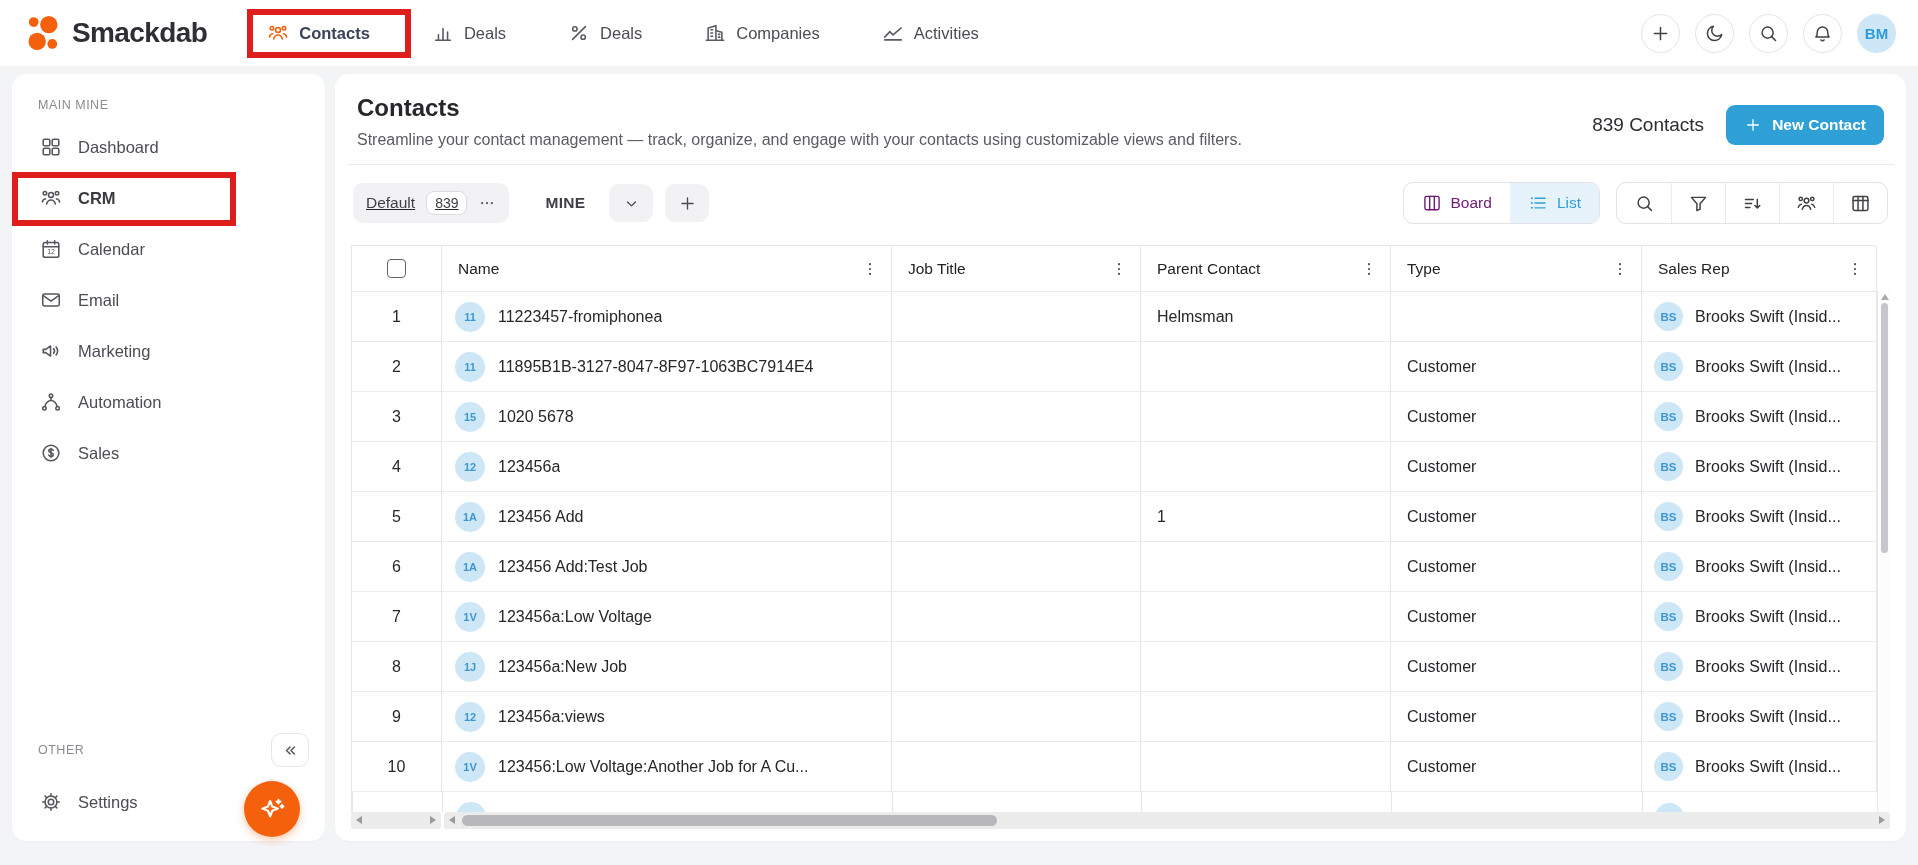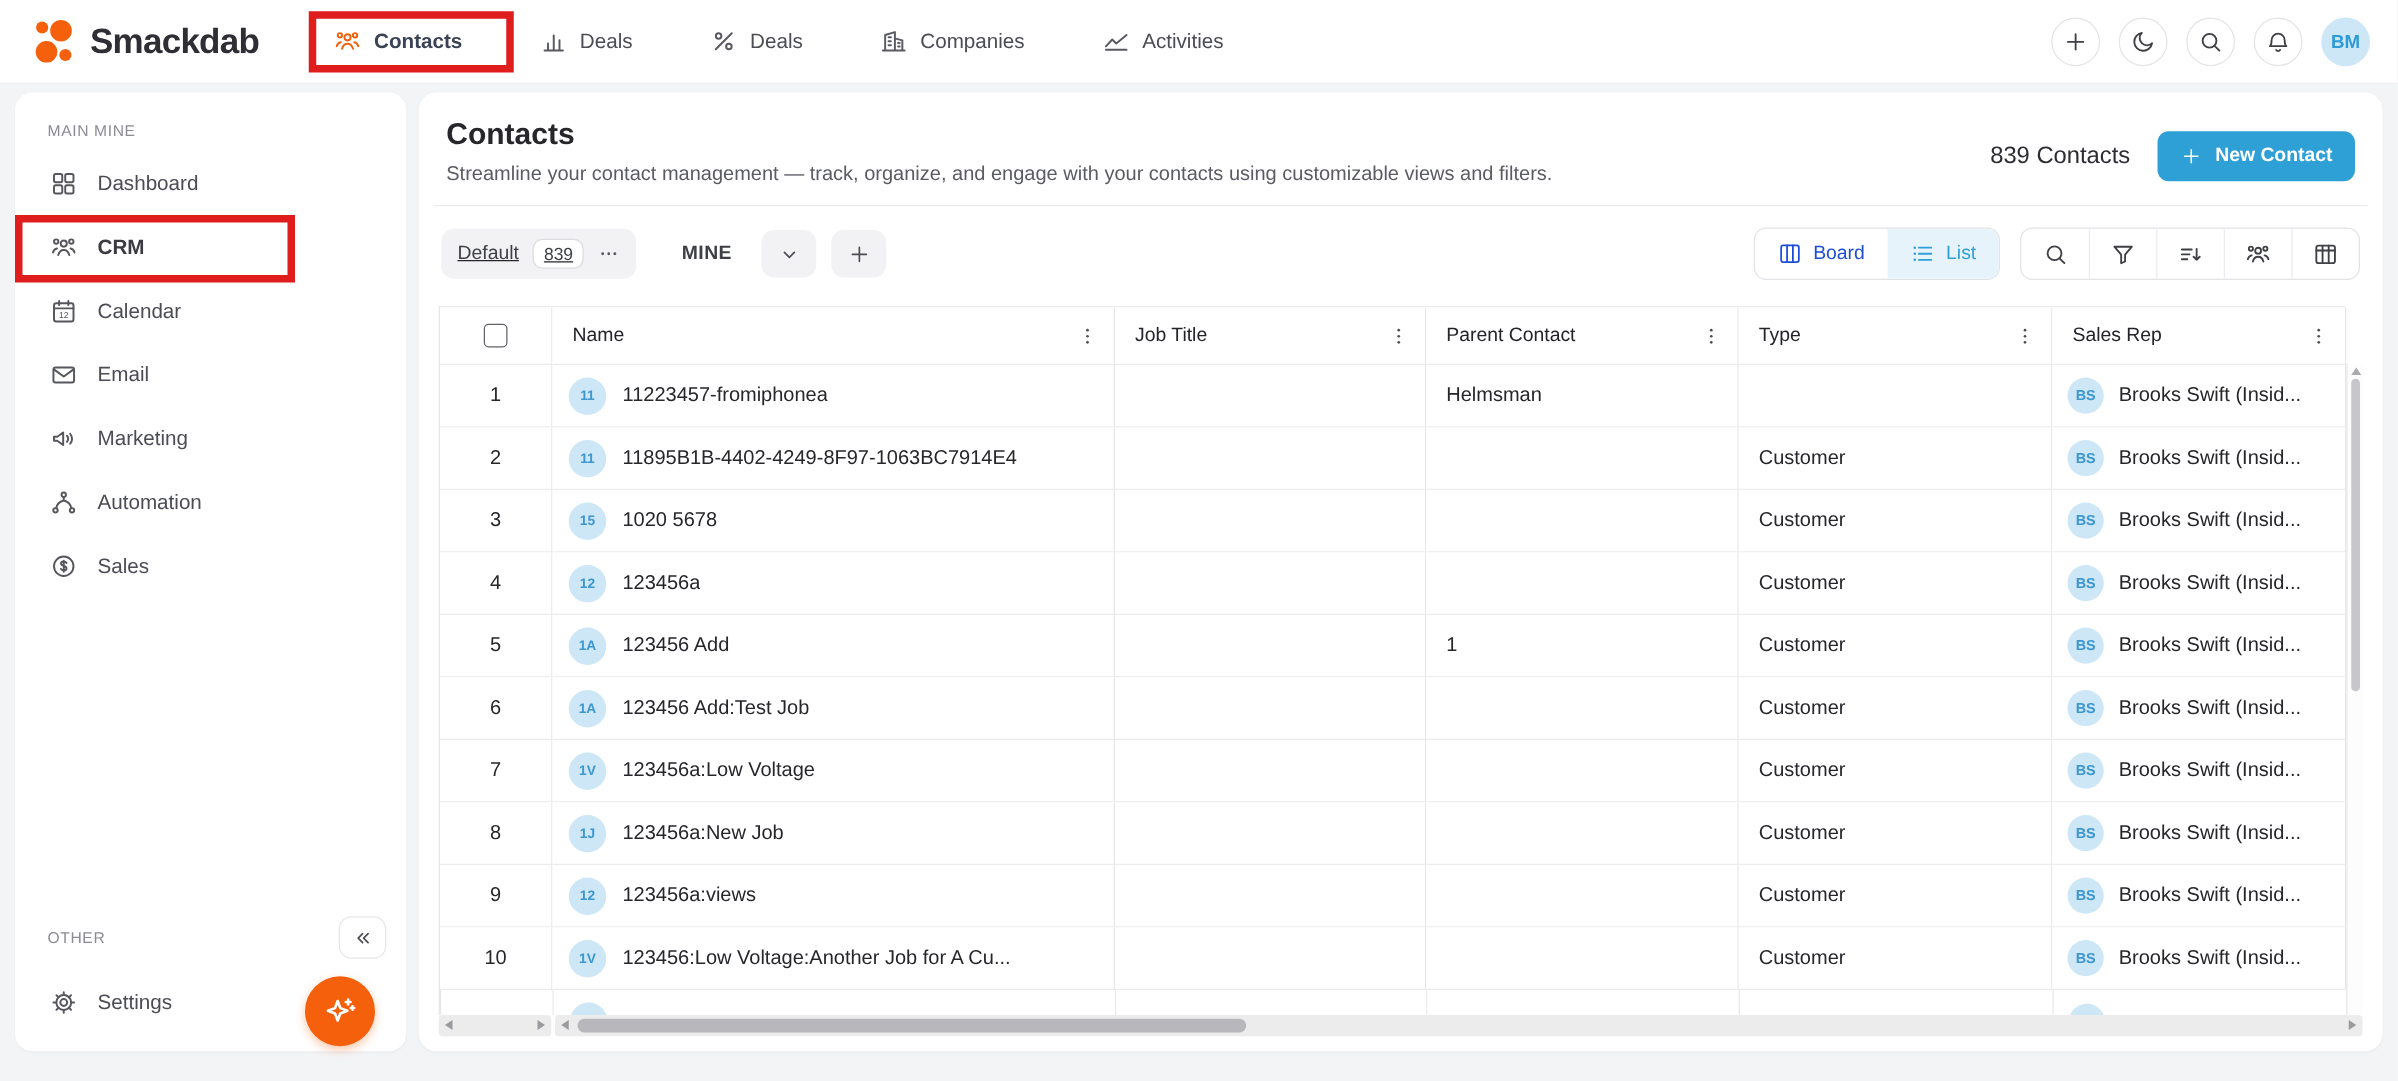--- a/index.html
+++ b/index.html
@@ -75,21 +75,21 @@
   .count-badge { background:#fff; border:1px solid #dcdce1; border-radius:8px; padding:3px 8px;
     font-size:14px; color:#3f4046; }
   .pill-menu { color:#55565e; display:flex; width:18px; height:18px; cursor:pointer; }
   .mine-label { margin-left:36px; font-size:15.5px; font-weight:700; color:#3f4046; letter-spacing:.3px; }
   .small-pill { margin-left:24px; background:#f2f2f4; border:none; border-radius:10px; width:44px; height:38px;
     display:flex; align-items:center; justify-content:center; color:#4b4c54; cursor:pointer; }
   .small-pill + .small-pill { margin-left:12px; }
   .small-pill .ic { width:19px; height:19px; display:flex; }
   .view-bar-right { margin-left:auto; display:flex; gap:16px; }
   .seg-toggle { display:flex; border:1px solid #e2e2e7; border-radius:10px; overflow:hidden; height:42px; background:#fff; }
-  .seg { display:flex; align-items:center; gap:9px; padding:0 18px; font-size:15.5px; color:#1d4ed8; cursor:pointer; }
+  .seg { display:flex; align-items:center; gap:9px; padding:0 18px; font-size:15.5px; color:#701a75; cursor:pointer; }
   .seg .ic { width:20px; height:20px; display:flex; }
   .seg.active { background:#e7f3fb; color:var(--accent-blue); }
   .icon-group { display:flex; border:1px solid #e2e2e7; border-radius:10px; height:42px; background:#fff; overflow:hidden; }
   .icon-cell { width:54px; display:flex; align-items:center; justify-content:center; color:#3f4046;
     border-left:1px solid #ececf0; cursor:pointer; }
   .icon-cell:first-child { border-left:none; }
   .icon-cell .ic { width:21px; height:21px; display:flex; }
 
   
   .table-area { margin-top:21px; position:relative; width:1539px; }
@@ -545,21 +545,21 @@
               <div class="tcell"></div>
               <div class="tcell rep-cell">
                 <div class="rep-avatar">BS</div>
                 <span class="rep-name">Brooks Swift (Insid...</span>
               </div>
             </div>
             <div class="trow">
               <div class="tcell num-cell">2</div>
               <div class="tcell name-cell">
                 <div class="badge">11</div>
-                <span class="name-text">11895B1B-4402-4249-8F97-1063BC7914E4</span>
+                <span class="name-text">11895B1B-3127-8047-8F97-1063BC7914E4</span>
               </div>
               <div class="tcell"></div>
               <div class="tcell"></div>
               <div class="tcell">Customer</div>
               <div class="tcell rep-cell">
                 <div class="rep-avatar">BS</div>
                 <span class="rep-name">Brooks Swift (Insid...</span>
               </div>
             </div>
             <div class="trow">

